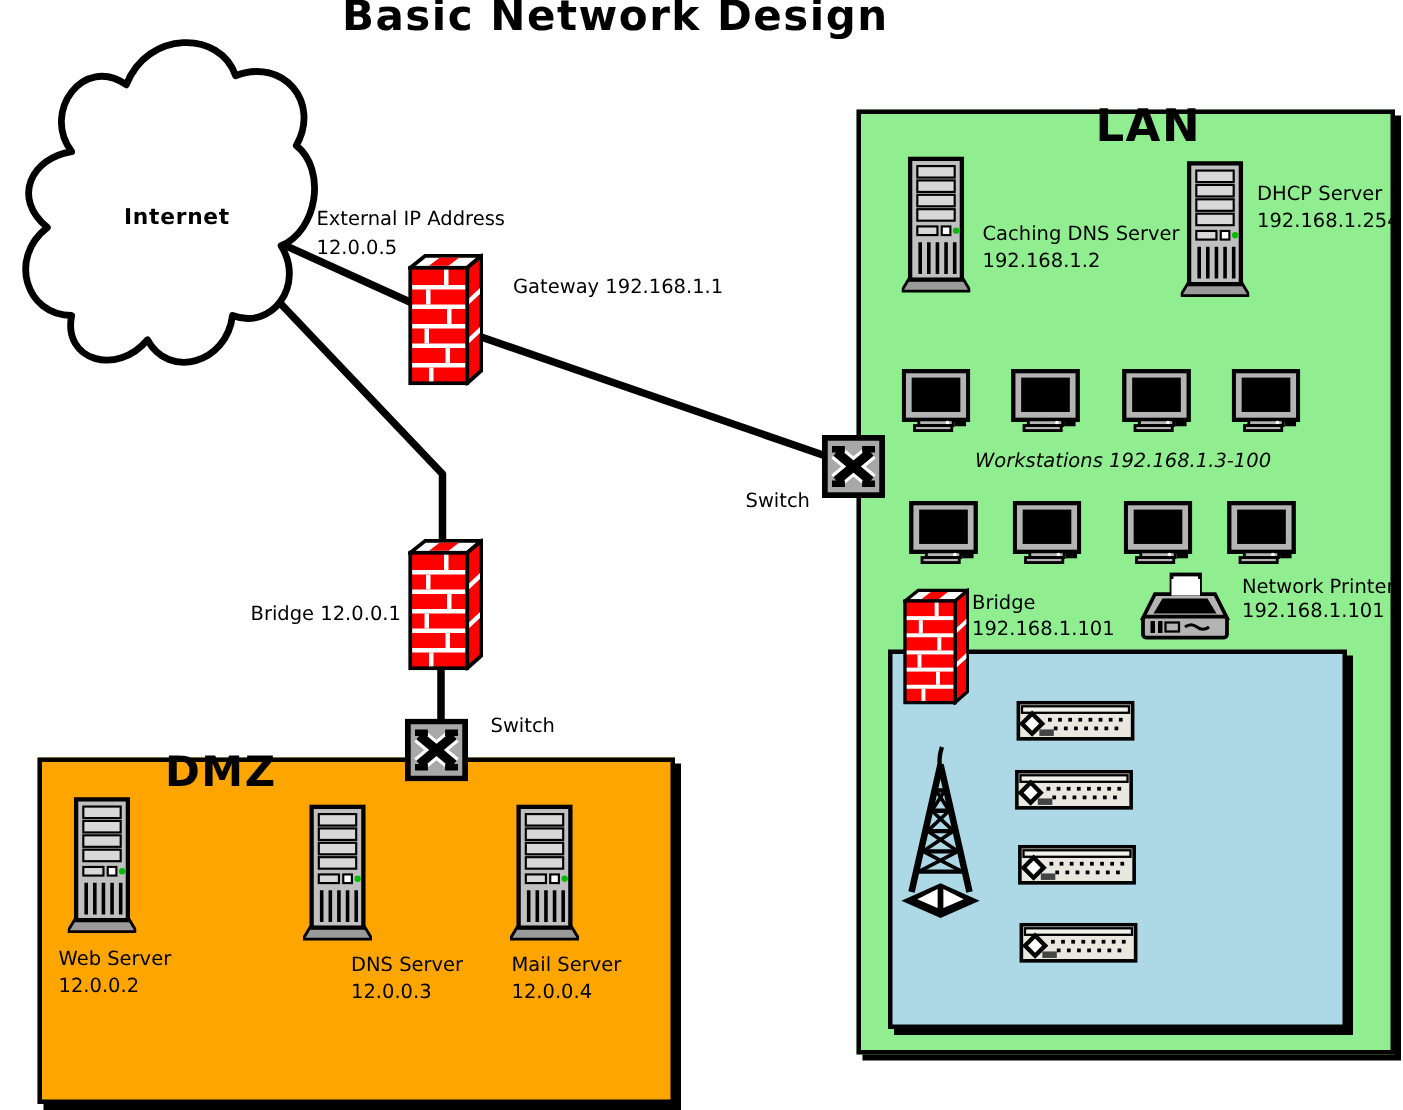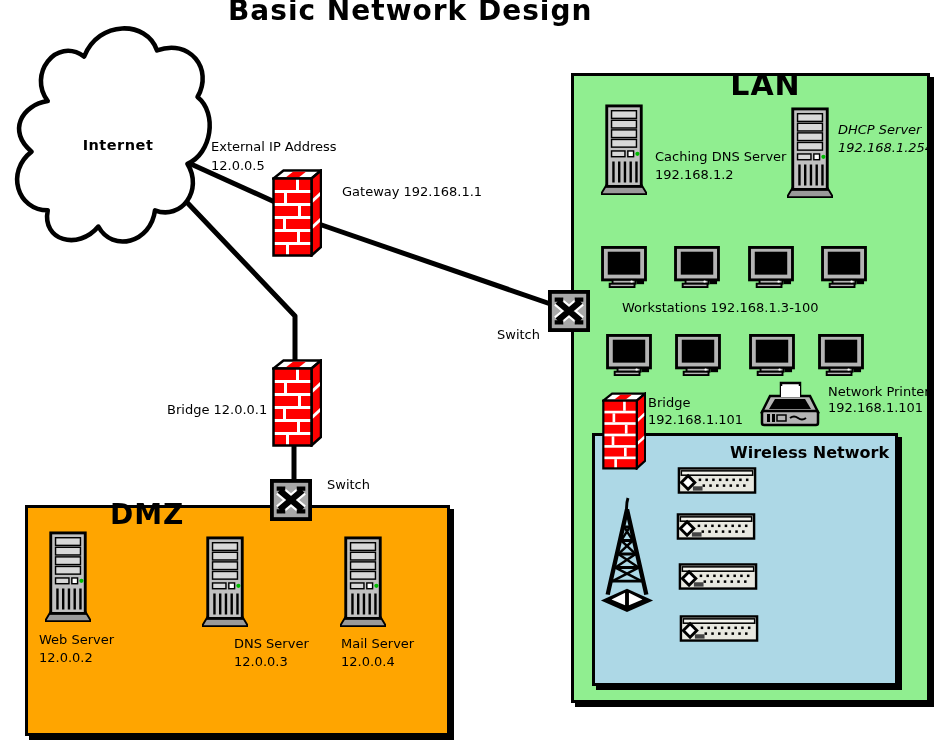--- a/index.html
+++ b/index.html
@@ -15,22 +15,22 @@
   .lbl span{display:block;}
   #main-title{left:228px;top:2px;width:360px;text-align:center;font-size:28px;font-weight:bold;letter-spacing:1px;}
   #internet-label{left:78px;top:136px;width:80px;text-align:center;font-size:14.5px;font-weight:bold;letter-spacing:.5px;}
   #external-ip-label{left:211px;top:137px;line-height:19px;}
   #gateway-label{left:342px;top:183px;}
   #outer-bridge-label{left:167px;top:401px;}
   #lan-switch-label{left:497px;top:326px;}
   #dmz-switch-label{left:327px;top:476px;}
   #lan-title{left:571px;top:76px;width:359px;text-align:center;font-size:30px;font-weight:bold;letter-spacing:1px;margin-left:15px;}
   #caching-dns-label{left:655px;top:124px;margin-top:24px;}
-  #dhcp-label{left:838px;top:121px;font-style:italic;}
-  #workstations-label{left:622px;top:299px;}
+  #dhcp-label{left:838px;top:121px;}
+  #workstations-label{left:650px;top:299px;font-style:italic;}
   #lan-bridge-label{left:648px;top:394px;line-height:17px;}
   #printer-label{left:828px;top:384px;line-height:16px;}
   #wireless-title{left:730px;top:444px;font-size:16px;font-weight:bold;}
   #wireless-note{left:781px;top:507px;font-size:12.5px;line-height:16px;}
   #dmz-title{left:110px;top:506px;font-size:28px;font-weight:bold;letter-spacing:1px;}
   #web-server-label{left:39px;top:631px;}
   #dns-server-label{left:198px;top:635px;margin-left:36px;}
   #mail-server-label{left:341px;top:635px;}
   svg.icon{position:absolute;display:block;}
   #lines-layer{position:absolute;left:0;top:0;pointer-events:none;}
@@ -249,21 +249,20 @@
   </div>
 
   <svg class="icon z4" style="left:760px;top:381px" width="60" height="46">
       <use href="#sym-printer"></use>
     </svg>
   <div id="printer-label" class="lbl z4">
     <span>Network Printer</span>
     <span>192.168.1.101</span>
   </div>
 
-  <div id="wireless-title" class="lbl z4">Wireless Network</div>
   <svg class="icon z4" style="left:598px;top:496px" width="58" height="118">
       <use href="#sym-tower"></use>
     </svg>
   <svg class="icon z4" style="left:676px;top:467px" width="82" height="27">
       <use href="#sym-laptop"></use>
     </svg>
   <svg class="icon z4" style="left:675px;top:513px" width="82" height="27">
       <use href="#sym-laptop"></use>
     </svg>
   <svg class="icon z4" style="left:677px;top:563px" width="82" height="27">

